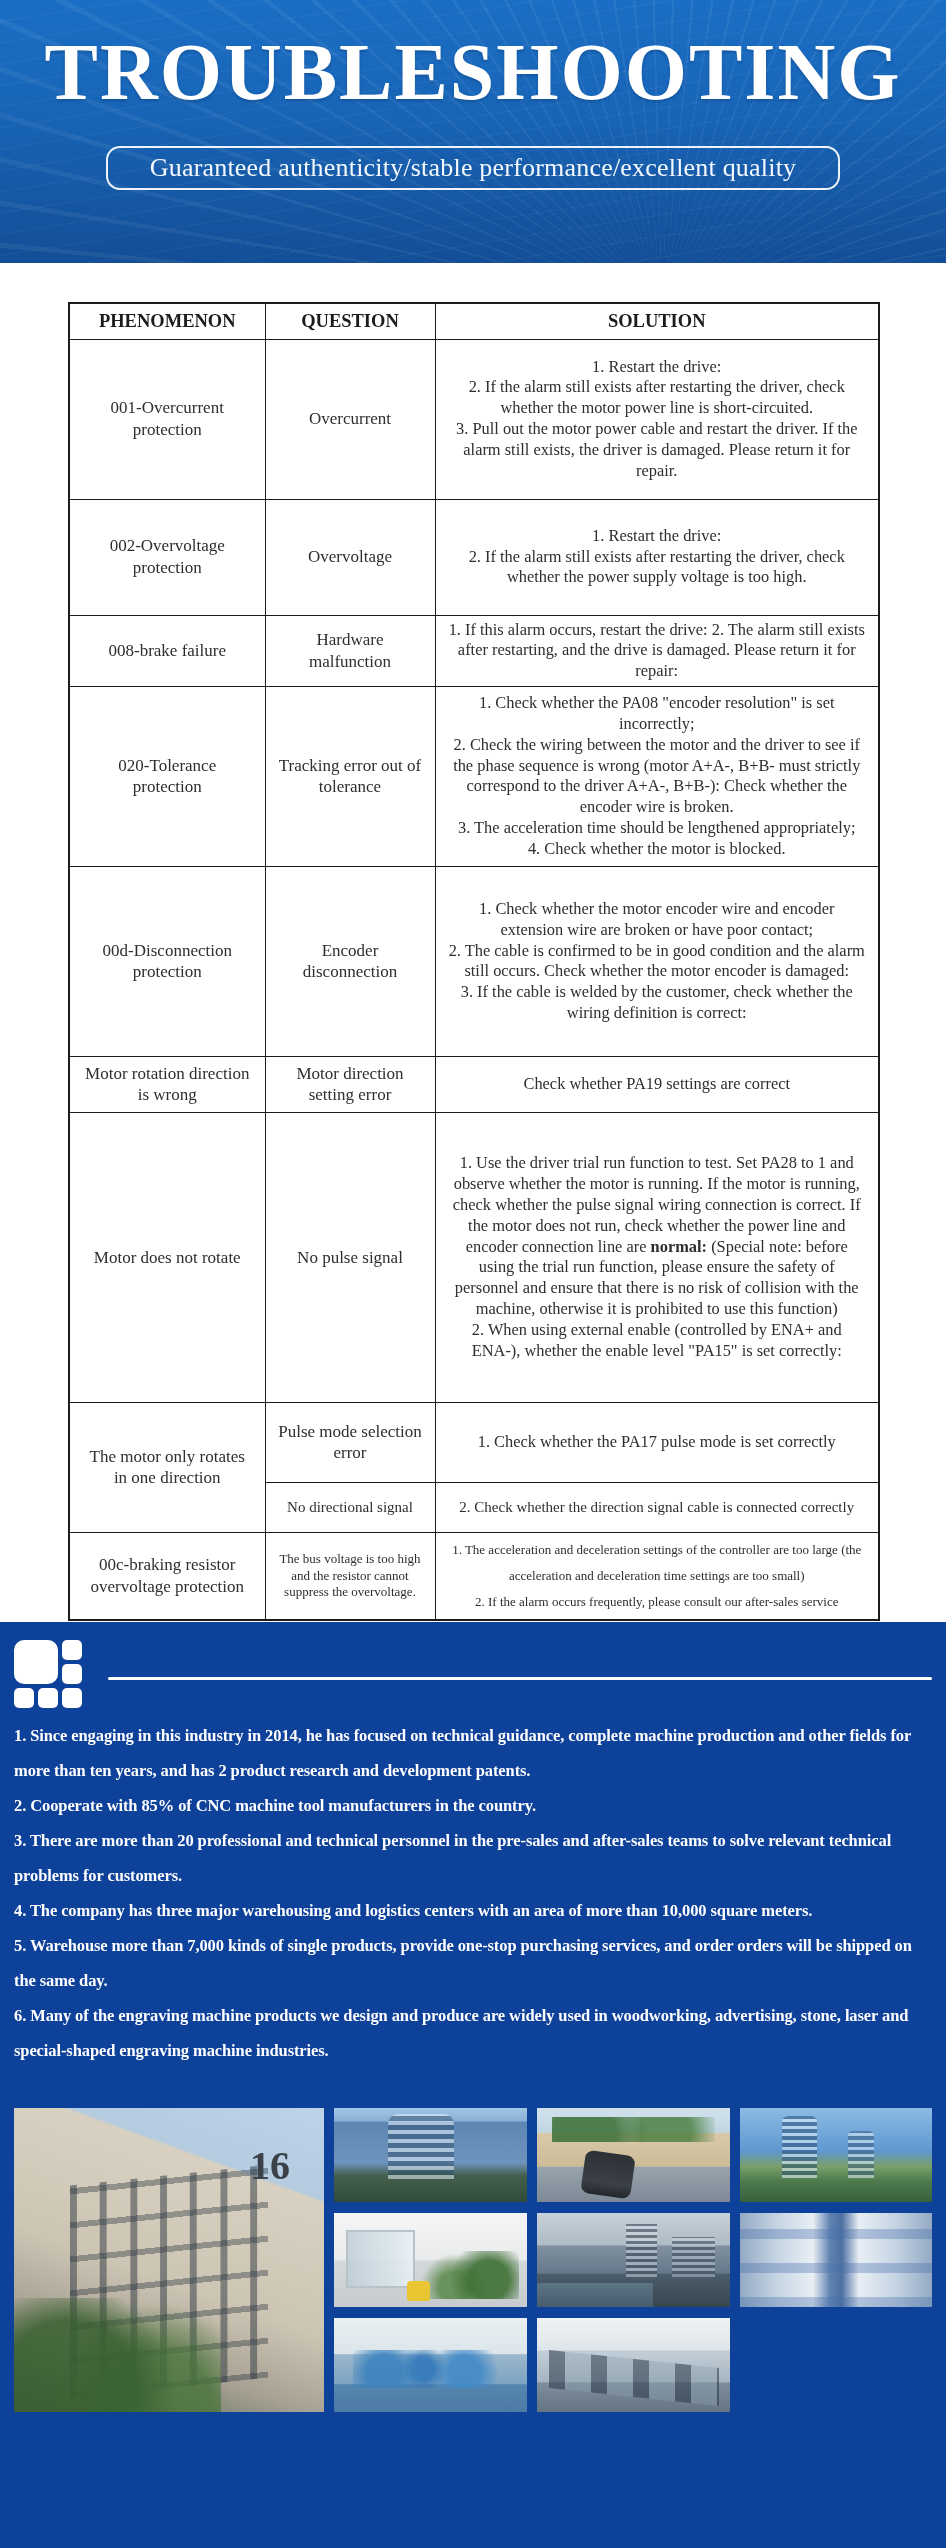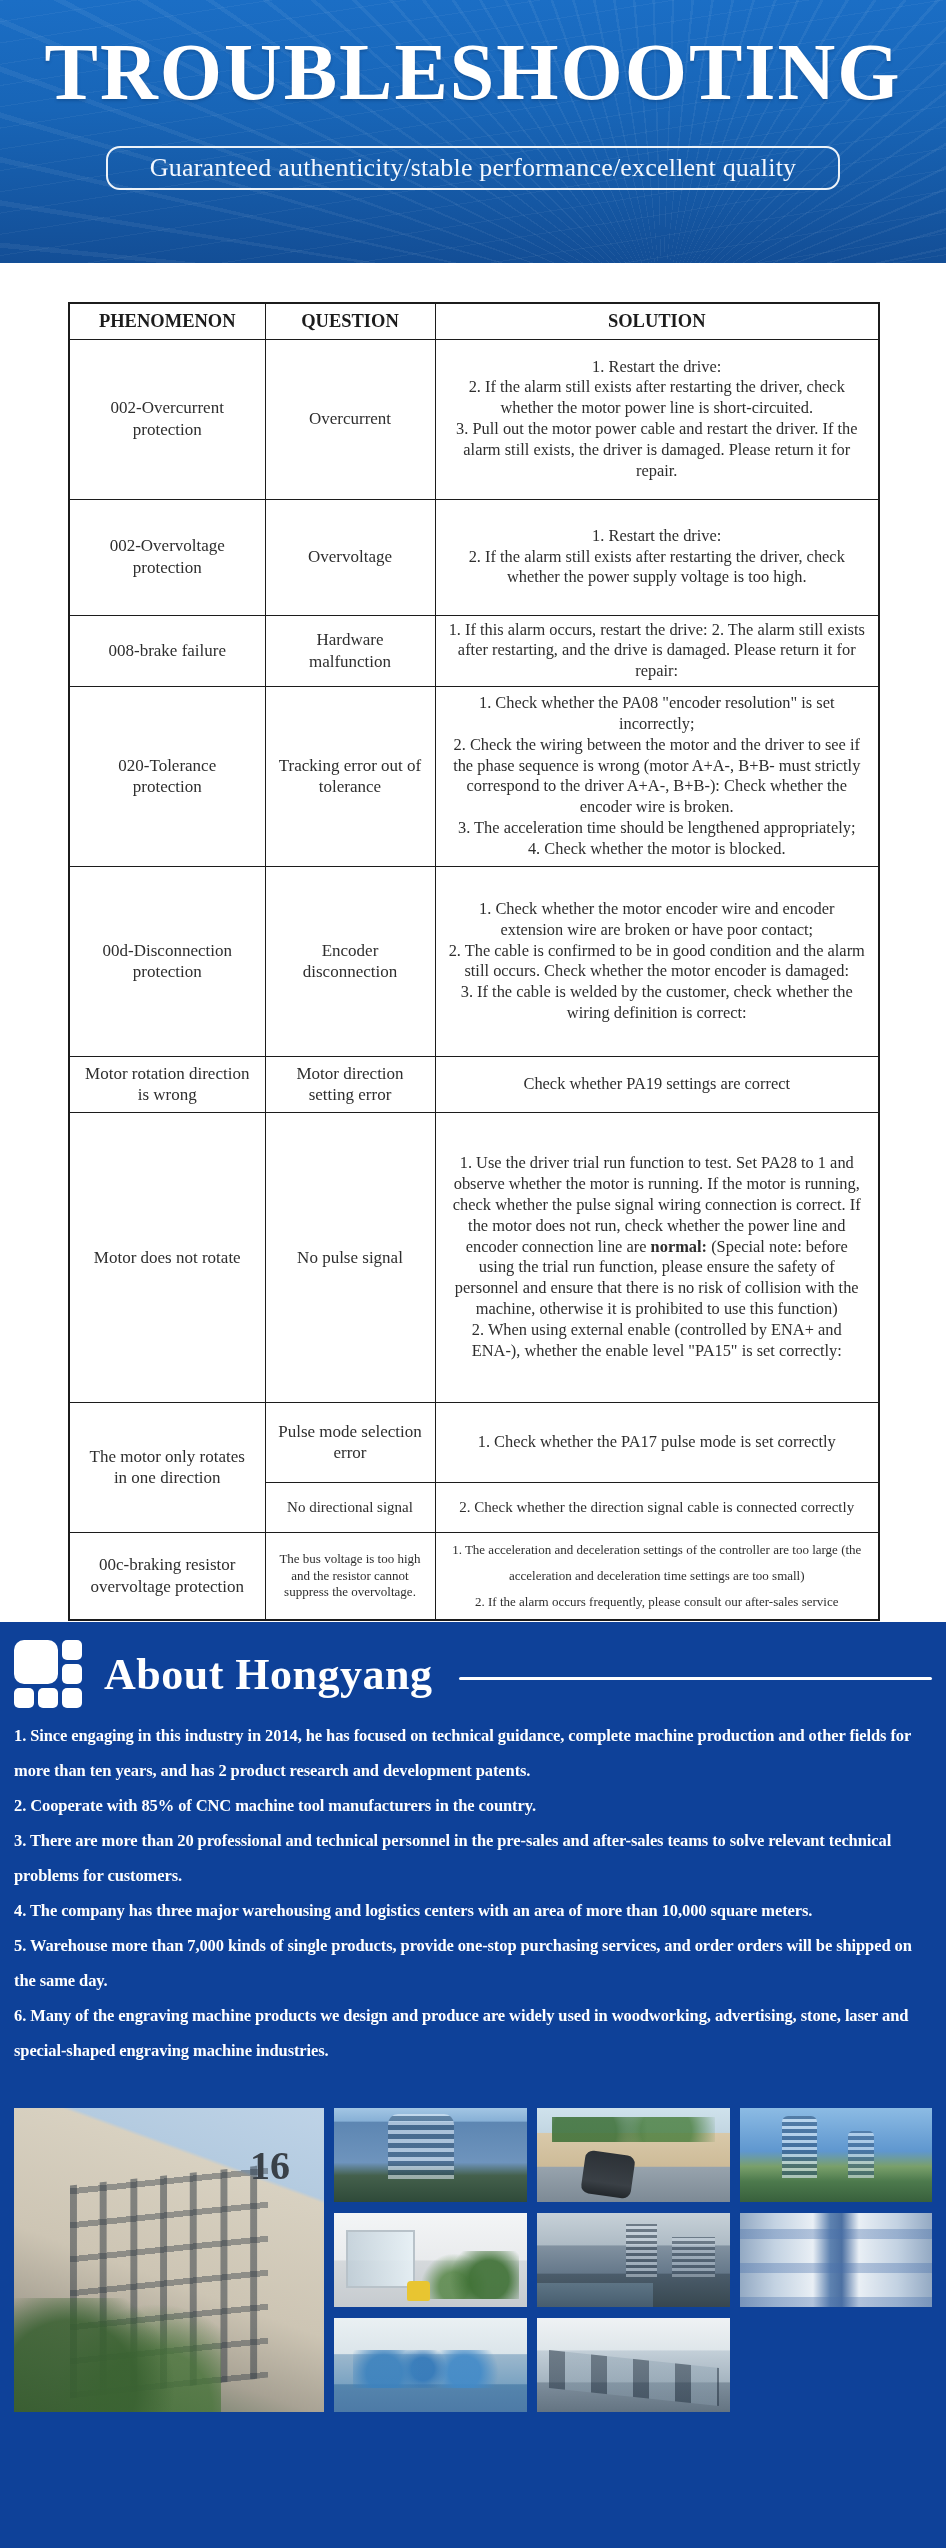--- a/index.html
+++ b/index.html
@@ -140,21 +140,21 @@
           <col class="c-q">
           <col class="c-sol">
         </colgroup>
       <tbody>
           <tr>
         <th>PHENOMENON</th>
         <th>QUESTION</th>
         <th>SOLUTION</th>
       </tr>
       <tr style="height:160px">
-        <td class="ph">002-Overcurrent protection</td>
+        <td class="ph">001-Overcurrent protection</td>
         <td class="q">Overcurrent</td>
         <td class="sol">1. Restart the drive:
 2. If the alarm still exists after restarting the driver, check whether the motor power line is short-circuited.
 3. Pull out the motor power cable and restart the driver. If the alarm still exists, the driver is damaged. Please return it for repair.</td>
       </tr>
       <tr style="height:116px">
         <td class="ph">002-Overvoltage protection</td>
         <td class="q">Overvoltage</td>
         <td class="sol">1. Restart the drive:
 2. If the alarm still exists after restarting the driver, check whether the power supply voltage is too high.</td>
@@ -211,21 +211,20 @@
   <section class="about">
     <div class="about-head">
       <div class="about-icon">
         <span class="big"></span>
           <span class="s1"></span>
           <span class="s2"></span>
         <span class="s3"></span>
           <span class="s4"></span>
           <span class="s5"></span>
       </div>
-      <div class="about-title">About Hongyang</div>
       <div class="about-rule"></div>
     </div>
     <div class="about-points">
       <p>1. Since engaging in this industry in 2014, he has focused on technical guidance, complete machine production and other fields for more than ten years, and has 2 product research and development patents.</p>
       <p>2. Cooperate with 85% of CNC machine tool manufacturers in the country.</p>
       <p>3. There are more than 20 professional and technical personnel in the pre-sales and after-sales teams to solve relevant technical problems for customers.</p>
       <p>4. The company has three major warehousing and logistics centers with an area of more than 10,000 square meters.</p>
       <p>5. Warehouse more than 7,000 kinds of single products, provide one-stop purchasing services, and order orders will be shipped on the same day.</p>
       <p>6. Many of the engraving machine products we design and produce are widely used in woodworking, advertising, stone, laser and special-shaped engraving machine industries.</p>
     </div>

